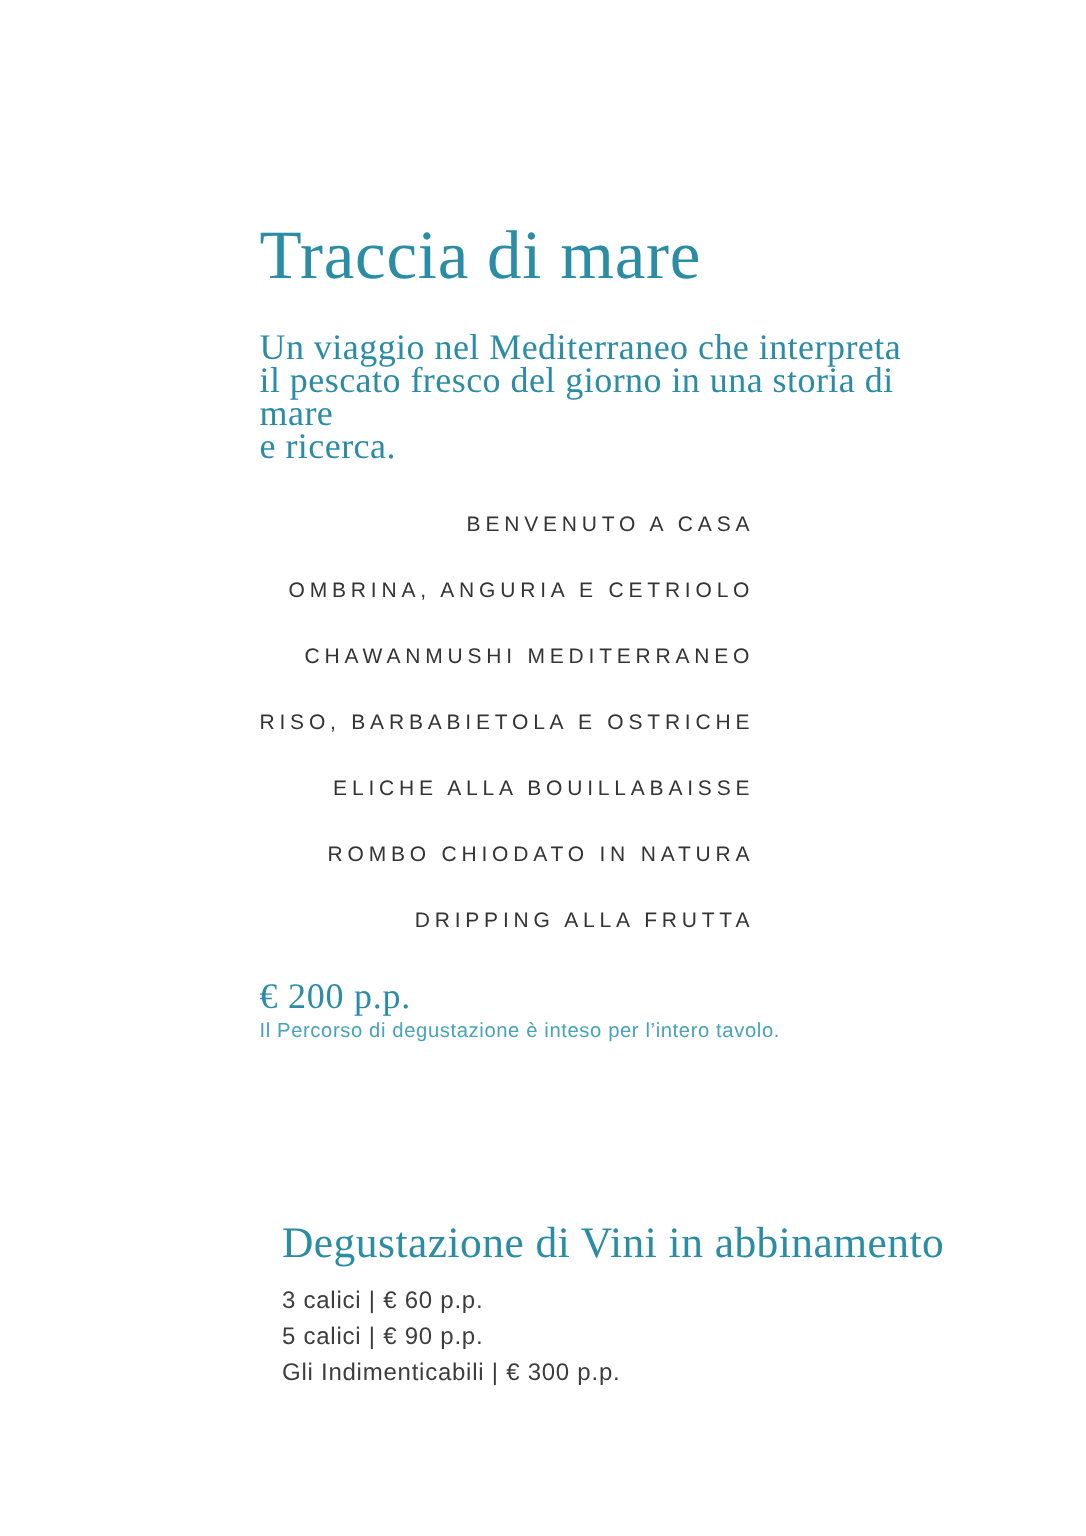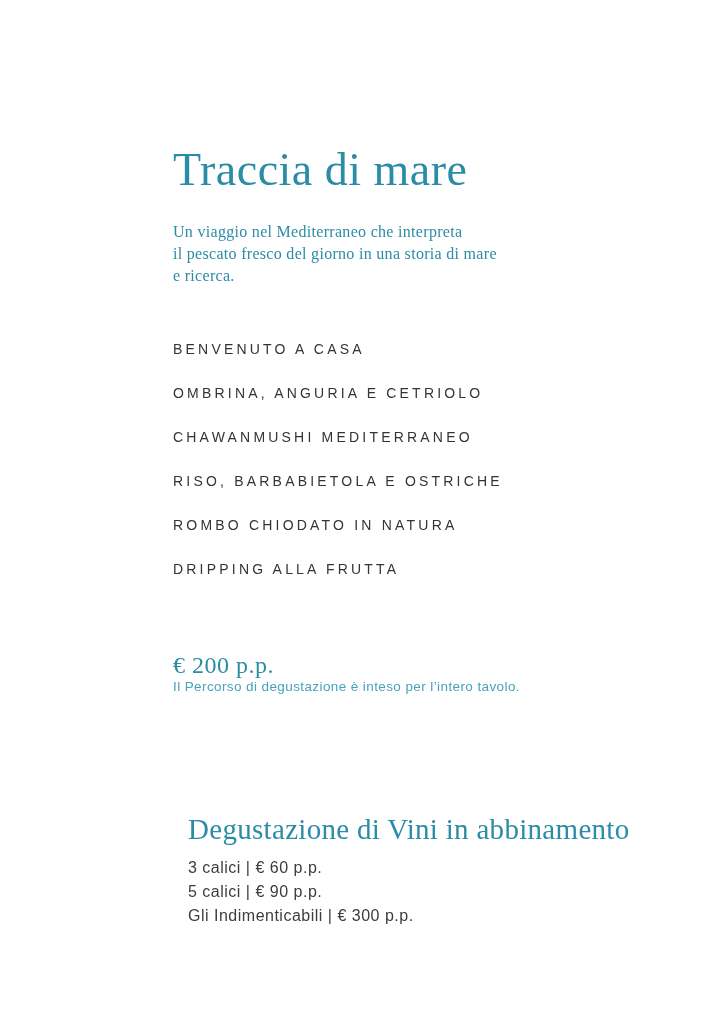--- a/index.html
+++ b/index.html
@@ -23,21 +23,21 @@
     font-weight: 400;
     color: #2b8ca6;
     letter-spacing: 0.5px;
   }
   .menu-description {
     position: absolute;
     left: 173px;
     top: 203px;
     width: 470px;
     font-family: "Liberation Serif", "DejaVu Serif", serif;
-    font-size: 16px;
+    font-size: 24px;
     line-height: 22px;
     font-weight: 400;
     color: #2b8ca6;
     white-space: pre-line;
     letter-spacing: 0.3px;
   }
   .course-list {
     position: absolute;
     left: 173px;
     top: 324px;
@@ -45,20 +45,21 @@
   }
   .course-item {
     font-size: 14px;
     line-height: 14px;
     font-weight: 400;
     letter-spacing: 3.2px;
     color: #343434;
     margin-bottom: 30px;
     text-transform: uppercase;
     white-space: nowrap;
+    text-align: right;
   }
   .menu-price {
     position: absolute;
     left: 173px;
     top: 634px;
     font-family: "Liberation Serif", "DejaVu Serif", serif;
     font-size: 24px;
     line-height: 1.1;
     color: #2b8ca6;
     letter-spacing: 0.5px;
@@ -107,20 +108,21 @@
 
   <p class="menu-description">Un viaggio nel Mediterraneo che interpreta
 il pescato fresco del giorno in una storia di mare
 e ricerca.</p>
 
   <ul class="course-list">
     <li class="course-item">BENVENUTO A CASA</li>
     <li class="course-item">OMBRINA, ANGURIA E CETRIOLO</li>
     <li class="course-item">CHAWANMUSHI MEDITERRANEO</li>
     <li class="course-item">RISO, BARBABIETOLA E OSTRICHE</li>
+    <li class="course-item">ELICHE ALLA BOUILLABAISSE</li>
     <li class="course-item">ROMBO CHIODATO IN NATURA</li>
     <li class="course-item">DRIPPING ALLA FRUTTA</li>
   </ul>
 
   <div class="menu-price">€ 200 p.p.</div>
 
   <div class="menu-note">Il Percorso di degustazione è inteso per l’intero tavolo.</div>
 
   <div class="wine-section">
     <h2 class="wine-title">Degustazione di Vini in abbinamento</h2>

